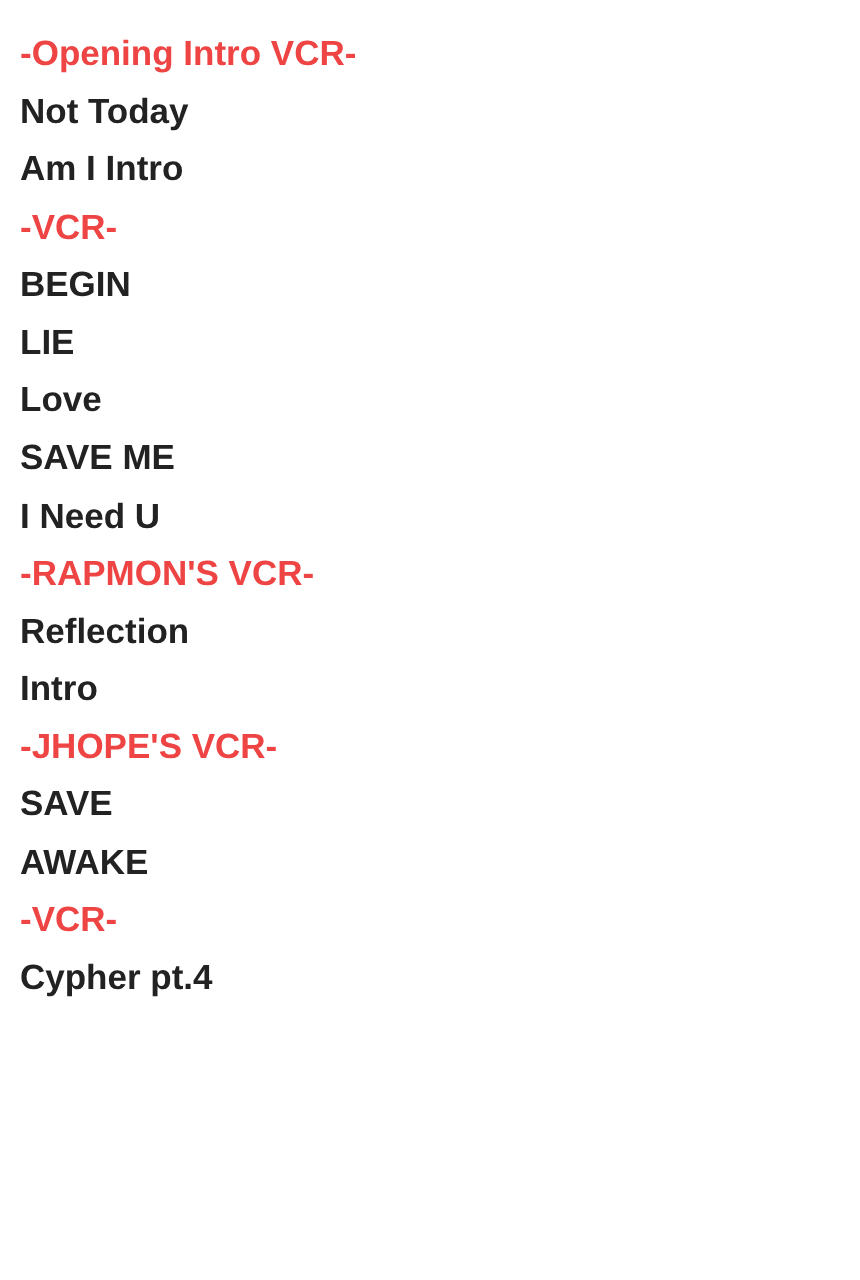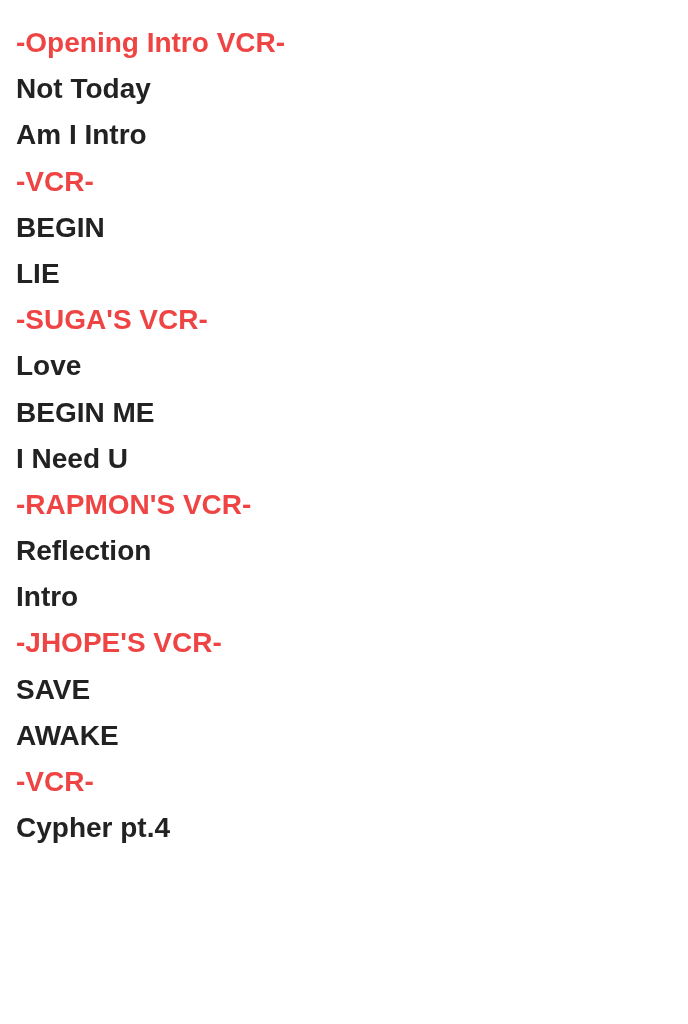--- a/index.html
+++ b/index.html
@@ -37,23 +37,22 @@
 </head>
 <body>
 
 <div class="setlist-container">
 <div class="setlist-item bold">-Opening Intro VCR-</div>
     <div class="setlist-item">Not Today</div>
     <div class="setlist-item">Am I Intro</div>
     <div class="setlist-item bold">-VCR-</div>
     <div class="setlist-item">BEGIN</div>
     <div class="setlist-item">LIE</div>
-    <div class="setlist-item bold">-SUGA'S VCR-</div>
     <div class="setlist-item">Love</div>
-    <div class="setlist-item">BEGIN ME</div>
+    <div class="setlist-item">SAVE ME</div>
     <div class="setlist-item">I Need U</div>
     <div class="setlist-item bold">-RAPMON'S VCR-</div>
     <div class="setlist-item">Reflection</div>
     <div class="setlist-item">Intro</div>
     <div class="setlist-item bold">-JHOPE'S VCR-</div>
     <div class="setlist-item">SAVE</div>
     <div class="setlist-item">AWAKE</div>
     <div class="setlist-item bold">-VCR-</div>
     <div class="setlist-item">Cypher pt.4</div>
   </div>

